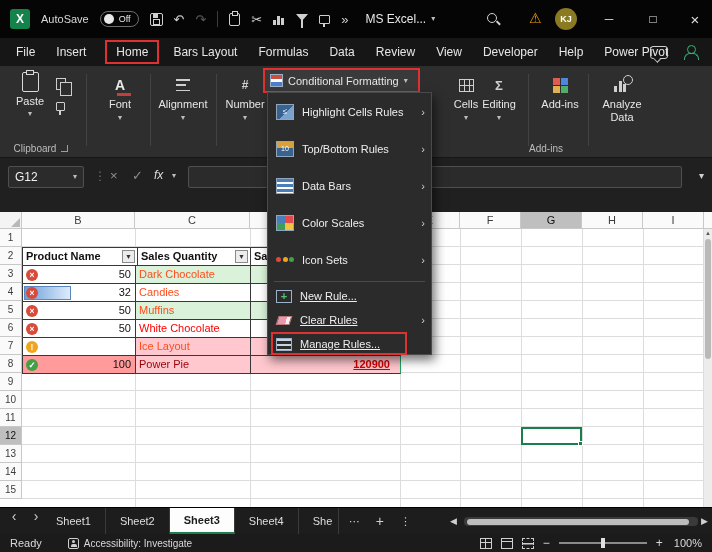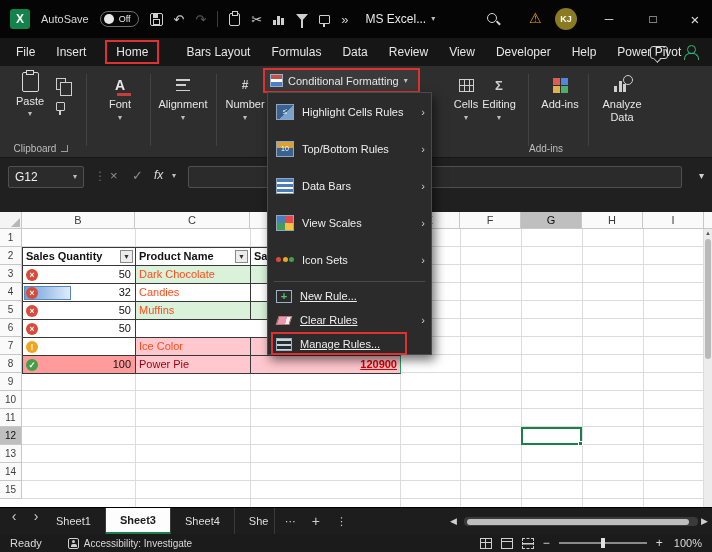--- a/index.html
+++ b/index.html
@@ -30,21 +30,21 @@
 .win-title{display:flex;align-items:center;gap:5px;margin-left:6px;font-size:12px;color:#e8e8e8;flex:none}
 .search-ic{position:absolute;left:487px;top:13px;width:10px;height:10px;border:1.5px solid #d4d4d4;border-radius:50%}
 .search-ic::after{content:"";position:absolute;left:8px;top:8px;width:5px;height:1.5px;background:#d4d4d4;transform:rotate(45deg)}
 .warn-glyph{position:absolute;left:529px;top:11px;color:#f7a500;font-size:14px;line-height:1}
 .avatar{position:absolute;left:555px;top:8px;width:22px;height:22px;border-radius:50%;background:#8a7a22;color:#fff;font-size:9px;font-weight:bold;display:flex;align-items:center;justify-content:center}
 .winbtn{position:absolute;top:0;width:34px;height:38px;display:flex;align-items:center;justify-content:center;color:#e0e0e0;font-size:12px}
 
 
 #menubar{top:38px;height:28px;background:#161616;display:flex;align-items:center;padding-left:14px;color:#e6e6e6;font-size:12px}
 .mb-item{margin-right:17px;padding:3px 2px;white-space:nowrap;flex:none}
-.mb-item.active-boxed{border:2px solid #e03131;padding:3px 9px;margin-right:25px}
+.mb-item.active-boxed{border:2px solid #e03131;padding:3px 9px;margin-right:12px}
 .mb-right{position:absolute;right:12px;top:0;height:28px;display:flex;align-items:center;gap:14px}
 .comment-ic{width:18px;height:13px;border:1.5px solid #cfcfcf;border-radius:3px;position:relative}
 .comment-ic::after{content:"";position:absolute;left:3px;bottom:-4px;width:5px;height:5px;background:#161616;border-right:1.5px solid #cfcfcf;border-bottom:1.5px solid #cfcfcf;transform:rotate(45deg) scaleY(.8)}
 .share-ic{width:18px;height:16px;position:relative}
 .share-ic::before{content:"";position:absolute;left:5px;top:1px;width:7px;height:7px;border-radius:50%;border:1.5px solid #35b577}
 .share-ic::after{content:"";position:absolute;left:2px;bottom:0;width:13px;height:6px;border-radius:6px 6px 0 0;border:1.5px solid #35b577;border-bottom:none}
 
 
 #ribbon{top:66px;height:92px;background:#2e2e2e;border-bottom:1px solid #171717;color:#e6e6e6}
 .rdiv{position:absolute;top:8px;width:1px;height:72px;background:#424242}
@@ -118,21 +118,21 @@
 .w-b{width:113px}.w-c{width:115px}.w-d{width:150px;border-right:1px solid #21a366}
 .th{font-weight:bold;padding-left:3px}
 .flt{position:absolute;right:2px;top:2px;width:13px;height:13px;background:#ececec;border:1px solid #8a8a8a;font-size:7px;line-height:12px;text-align:center;color:#333}
 .qtytxt{display:block;text-align:right;padding-right:4px;position:relative;z-index:2}
 .cic{position:absolute;left:3px;top:2.5px;width:12px;height:12px;border-radius:50%;color:#fff;font-size:8.5px;font-weight:bold;text-align:center;line-height:12px;z-index:2}
 .cic-x{background:#d84b3a}.cic-w{background:#efa51d}.cic-c{background:#43a047}
 .dbar{position:absolute;left:1px;top:1.5px;height:14px;width:42%;background:linear-gradient(90deg,#6d9ed9,#ddecfb);border:1px solid #5a86c0;z-index:1}
 .prod{padding-left:3px;white-space:nowrap;overflow:hidden}
 .bg-green{background:#d9f2d9}.bg-pink{background:#ffc7ce}.bg-red{background:#ff9b9b}
 .tx-orange{color:#ff4d1c}.tx-red{color:#ff0000}.tx-darkred{color:#9c0006}
-.amt{display:block;text-align:right;padding-right:3px}
+.amt{display:block;text-align:right;padding-right:10px}
 .amt-red{color:#d40000;text-decoration:underline;font-weight:bold}
 #sel-g12{position:absolute;left:521px;top:215px;width:61px;height:18px;border:2px solid #1a7f4b;background:#fff;z-index:6}
 .fillhandle{position:absolute;right:-3px;bottom:-3px;width:5px;height:5px;background:#1a7f4b;border:1px solid #fff;display:block}
 #vscroll{position:absolute;left:704px;top:17px;width:8px;height:278px;background:#ececec;text-align:center}
 .vs-up{font-size:6px;color:#555;display:block;line-height:8px}
 .vs-thumb{position:absolute;left:1px;top:10px;width:6px;height:120px;background:#b9b9b9;border-radius:3px}
 
 
 #cfmenu{position:absolute;left:267px;top:92px;width:165px;height:263px;background:#2b2b2b;border:1px solid #4a4a4a;box-shadow:3px 5px 10px rgba(0,0,0,.55);z-index:50;color:#eee}
 .cf-item{height:37px;display:flex;align-items:center;padding:0 6px 0 8px;font-size:11px;gap:8px}
@@ -380,26 +380,26 @@
     <div class="rh">11</div>
     <div class="rh hl">12</div>
     <div class="rh">13</div>
     <div class="rh">14</div>
     <div class="rh">15</div>
   </div>
   <div id="gridbg"></div>
 
   <div id="table-ov">
     <div class="t-row">
+      <div class="t-cell w-c th">
+        <span>Product Name</span>
+        <span class="flt">▼</span>
+      </div>
       <div class="t-cell w-b th">
         <span>Sales Quantity</span>
-        <span class="flt">▼</span>
-      </div>
-      <div class="t-cell w-c th">
-        <span>Product Name</span>
         <span class="flt">▼</span>
       </div>
       <div class="t-cell w-d th">
         <span>Sa</span>
         <span class="flt">▼</span>
       </div>
     </div>
     <div class="t-row">
       <div class="t-cell w-b">
           <span class="cic cic-x">×</span>
@@ -429,29 +429,30 @@
       <div class="t-cell w-c prod bg-green tx-orange">Muffins</div>
       <div class="t-cell w-d bg-green">
           <span class="amt"></span>
         </div>
     </div>
     <div class="t-row">
       <div class="t-cell w-b">
           <span class="cic cic-x">×</span>
           <span class="qtytxt">50</span>
         </div>
+      <div class="t-cell w-c prod tx-red">White Chocolate</div>
       <div class="t-cell w-d">
           <span class="amt"></span>
         </div>
     </div>
     <div class="t-row">
       <div class="t-cell w-b">
           <span class="cic cic-w">!</span>
         </div>
-      <div class="t-cell w-c prod bg-pink tx-orange">Ice Color</div>
+      <div class="t-cell w-c prod bg-pink tx-orange">Ice Layout</div>
       <div class="t-cell w-d bg-pink">
           <span class="amt"></span>
         </div>
     </div>
     <div class="t-row">
       <div class="t-cell w-b bg-red">
           <span class="cic cic-c">✓</span>
           <span class="qtytxt">100</span>
         </div>
       <div class="t-cell w-c prod bg-pink tx-darkred">Power Pie</div>
@@ -482,21 +483,21 @@
     <span>Top/Bottom Rules</span>
     <span class="arr">›</span>
   </div>
   <div class="cf-item">
     <span class="mi mi-db"></span>
     <span>Data Bars</span>
     <span class="arr">›</span>
   </div>
   <div class="cf-item">
     <span class="mi mi-cs"></span>
-    <span>View Scales</span>
+    <span>Color Scales</span>
     <span class="arr">›</span>
   </div>
   <div class="cf-item">
     <span class="mi mi-is">
         <i></i>
         <i></i>
         <i></i>
       </span>
     <span>Icon Sets</span>
     <span class="arr">›</span>
@@ -518,20 +519,21 @@
     <span class="ul">Manage Rules...</span>
     <i class="red-outline"></i>
   </div>
 </div>
 
 <div class="band" id="tabsbar">
   <span class="tnav" style="position:absolute;left:4px">‹</span>
   <span class="tnav" style="position:absolute;left:26px">›</span>
   <div class="tabs-wrap">
     <span class="stab">Sheet1</span>
+    <span class="stab">Sheet2</span>
     <span class="stab active">Sheet3</span>
     <span class="stab">Sheet4</span>
     <span class="stab clipped">She</span>
   </div>
   <div class="tab-extra">
     <span>⋯</span>
     <span style="font-size:14px">+</span>
     <span>⋮</span>
   </div>
   <span class="hs-arrow" style="left:450px">◀</span>

